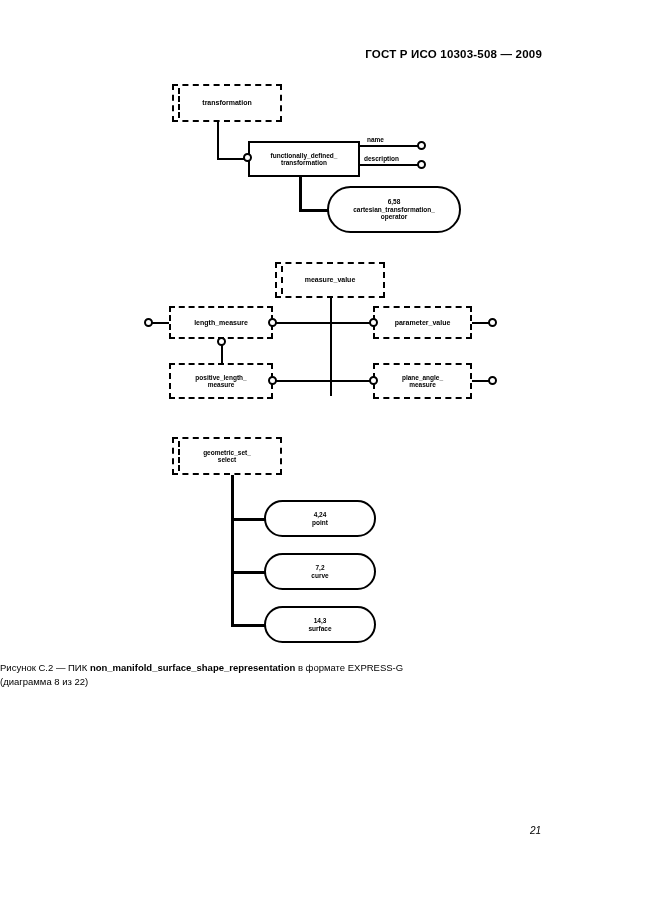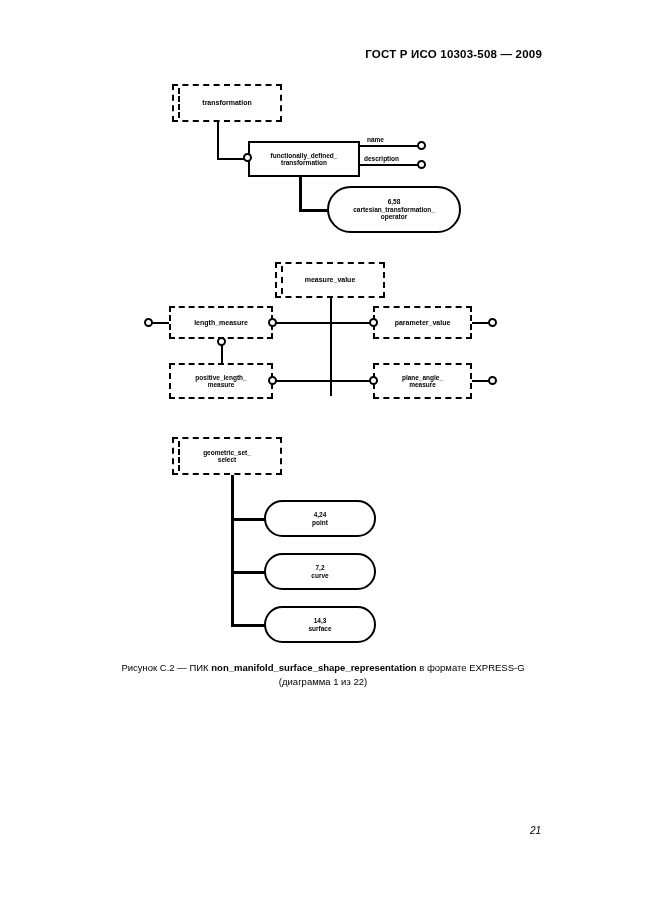--- a/index.html
+++ b/index.html
@@ -127,21 +127,21 @@
     z-index: 6;
     padding: 0 1px;
   }
 
   
   #caption {
     position: absolute;
     left: 0;
     top: 661px;
     width: 646px;
-    text-align: center;
+    text-align: left;
     font-size: 9.5px;
     line-height: 1.45;
   }
   #caption .bold { font-weight: bold; }
 
   
   #page-number {
     position: absolute;
     right: 57px;
     top: 825px;
@@ -257,18 +257,18 @@
       <span class="t-sm">14,3</span>
       <span class="t-sm">surface</span>
     </div>
 
   </div>
 
   <div id="caption">
     <div>
       <span>Рисунок С.2 — ПИК </span><span class="bold">non_manifold_surface_shape_representation</span><span> в формате EXPRESS-G</span>
     </div>
-    <div>(диаграмма 1 из 22)</div>
+    <div>(диаграмма 8 из 22)</div>
   </div>
 
   <div id="page-number">21</div>
 
 </div>
 
 </body></html>

